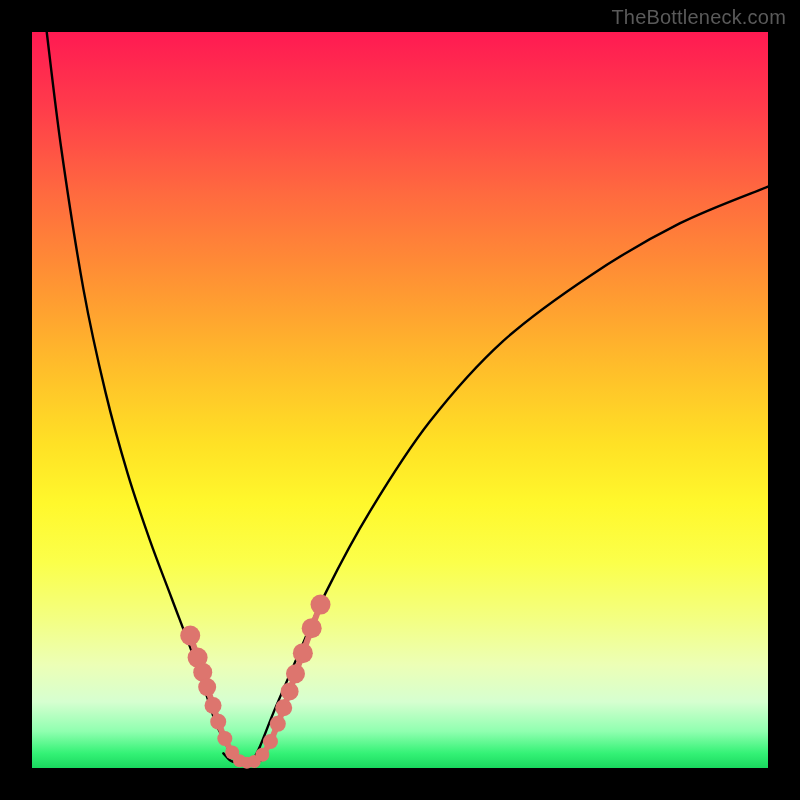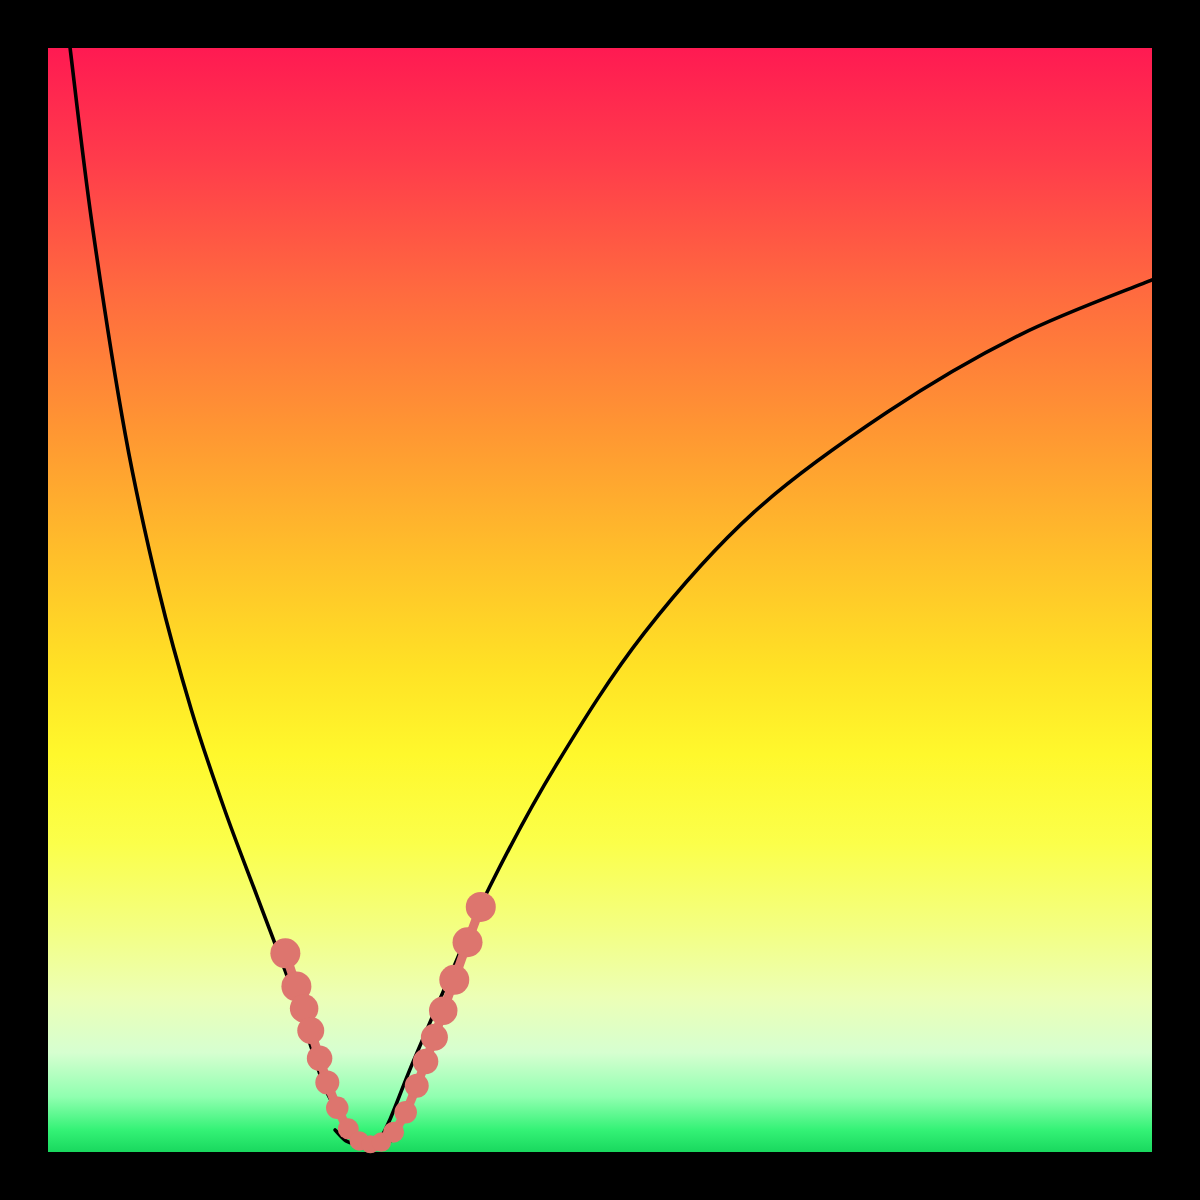--- a/index.html
+++ b/index.html
@@ -72,20 +72,21 @@
     stroke-linecap: round;
   }
   .bead {
     fill: #dd756e;
   }
 </style>
 </head>
 <body>
 
 <div class="stage">
+  <div class="attribution">TheBottleneck.com</div>
 
   <div class="plot-area">
     <svg class="curves" viewBox="0 0 736 736">
 
       <g id="curve-group">
           <path d="M 14.72 0 C 17.173333333333336 19.626666666666665, 23.30666666666667 74.82666666666665, 29.44 117.75999999999999 C 35.57333333333334 160.69333333333333, 44.160000000000004 217.11999999999998, 51.52 257.59999999999997 C 58.88 298.08, 66.24000000000001 329.9733333333333, 73.60000000000001 360.64 C 80.96000000000001 391.3066666666667, 88.32000000000001 417.0666666666666, 95.68 441.59999999999997 C 103.04 466.1333333333333, 110.4 486.9866666666667, 117.76 507.84000000000003 C 125.12 528.6933333333334, 132.48000000000002 547.0933333333334, 139.84 566.72 C 147.2 586.3466666666667, 155.78666666666666 608.4266666666667, 161.92 625.6 C 168.0533333333333 642.7733333333333, 172.95999999999998 658.72, 176.64 669.76 C 180.32 680.8, 181.54666666666665 685.7066666666667, 184 691.84 C 186.45333333333335 697.9733333333334, 188.90666666666667 701.6533333333333, 191.36 706.56 C 193.81333333333336 711.4666666666666, 196.2666666666667 717.5999999999999, 198.72000000000003 721.28 C 201.17333333333335 724.96, 204.85333333333335 727.4133333333333, 206.08 728.64" class="curve"></path>
           <path d="M 220.79999999999998 728.64 C 222.02666666666664 726.1866666666666, 224.48 722.5066666666667, 228.16 713.92 C 231.84 705.3333333333333, 236.7466666666667 691.84, 242.88000000000002 677.12 C 249.01333333333335 662.4, 256.37333333333333 645.2266666666667, 264.96 625.6 C 273.5466666666666 605.9733333333334, 282.1333333333334 583.8933333333333, 294.40000000000003 559.36 C 306.6666666666667 534.8266666666667, 321.38666666666666 506.61333333333334, 338.56 478.40000000000003 C 355.73333333333335 450.1866666666667, 375.36000000000007 418.2933333333334, 397.44000000000005 390.08000000000004 C 419.52000000000004 361.8666666666667, 444.05333333333334 333.65333333333336, 471.04 309.12 C 498.0266666666667 284.58666666666664, 529.9200000000001 262.50666666666666, 559.36 242.88 C 588.8 223.25333333333333, 618.24 206.08, 647.68 191.36 C 677.1199999999999 176.64000000000001, 721.28 160.6933333333333, 736 154.55999999999995" class="curve"></path>
           <path d="M 191.36 721.28 C 192.58666666666667 722.5066666666667, 196.2666666666667 727.0453333333334, 198.72000000000003 728.64 C 201.17333333333335 730.2346666666666, 203.6266666666667 730.3573333333333, 206.08 730.848 C 208.53333333333333 731.3386666666667, 210.98666666666668 731.584, 213.44 731.584 C 215.89333333333332 731.584, 218.34666666666664 731.3386666666667, 220.79999999999998 730.848 C 223.25333333333333 730.3573333333333, 225.70666666666665 730.2346666666666, 228.16 728.64 C 230.61333333333334 727.0453333333334, 234.29333333333335 722.5066666666667, 235.52 721.28" class="curve"></path>
         </g>
       <g id="bead-lines">

